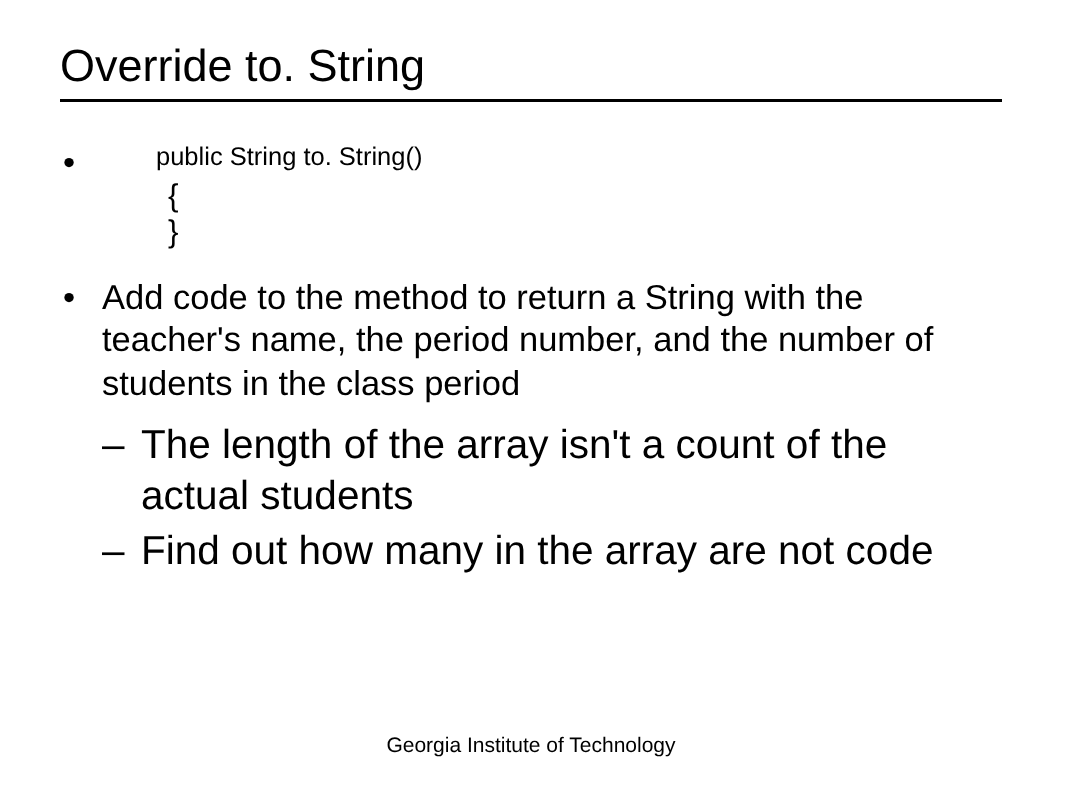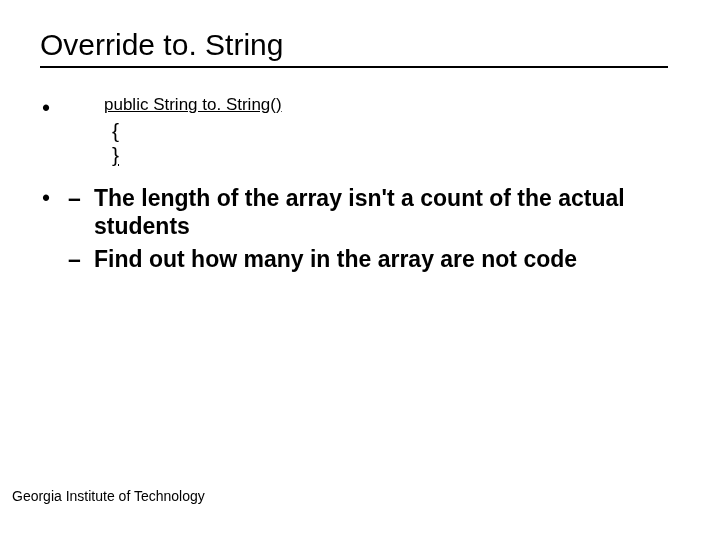--- a/index.html
+++ b/index.html
@@ -2,43 +2,44 @@
 <html><head>
 <meta charset="utf-8">
 <style>
   * { margin: 0; padding: 0; box-sizing: border-box; }
   html, body { width: 720px; height: 540px; background: #fff; font-family: Arial, Helvetica, sans-serif; color: #000; }
   .slide { width: 708px; height: 540px; position: relative; padding: 28px 40px 0 40px; }
   .title { font-size: 30px; font-weight: 400; border-bottom: 2px solid #000; padding-bottom: 4px; margin-bottom: 26px; }
   ul.level1 { list-style: none; padding-left: 0; }
   ul.level1 > li { font-size: 23px; line-height: 1.25; margin-bottom: 16px; padding-left: 28px; position: relative; }
   ul.level1 > li::before { content: "•"; position: absolute; left: 2px; top: 0; font-size: 23px; }
-  .codeblock { padding-left: 36px; margin-top: 6px; text-decoration: underline; }
+  .codeblock { padding-left: 36px; margin-top: 6px; }
   .sig { font-size: 17px; margin-bottom: 4px; }
   .brace { font-size: 21px; line-height: 1.15; padding-left: 8px; }
   ul.level2 { list-style: none; margin-top: 10px; }
-  ul.level2 > li { font-size: 23px; line-height: 1.25; margin-bottom: 4px; padding-left: 26px; position: relative; font-weight: bold; }
+  ul.level2 > li { font-size: 27px; line-height: 1.25; margin-bottom: 4px; padding-left: 26px; position: relative; }
   ul.level2 > li::before { content: "–"; position: absolute; left: 0; top: 0; }
-  .footer { position: absolute; bottom: 36px; left: 12px; right: 0; font-size: 14px; }
+  .footer { position: absolute; bottom: 36px; left: 0; right: 0; text-align: center; font-size: 14px; }
 </style>
 </head>
 <body>
 
 <div class="slide">
   <h1 class="title">Override to. String</h1>
 
   <ul class="level1">
     <li>
       <div class="codeblock">
         <div class="sig">public String to. String()</div>
         <div class="brace">{</div>
         <div class="brace">}</div>
       </div>
     </li>
     <li>
+      <span>Add code to the method to return a String with the teacher's name, the period number, and the number of students in the class period</span>
       <ul class="level2">
         <li>The length of the array isn't a count of the actual students</li>
         <li>Find out how many in the array are not code</li>
       </ul>
     </li>
   </ul>
 
   <div class="footer">Georgia Institute of Technology</div>
 </div>
 

